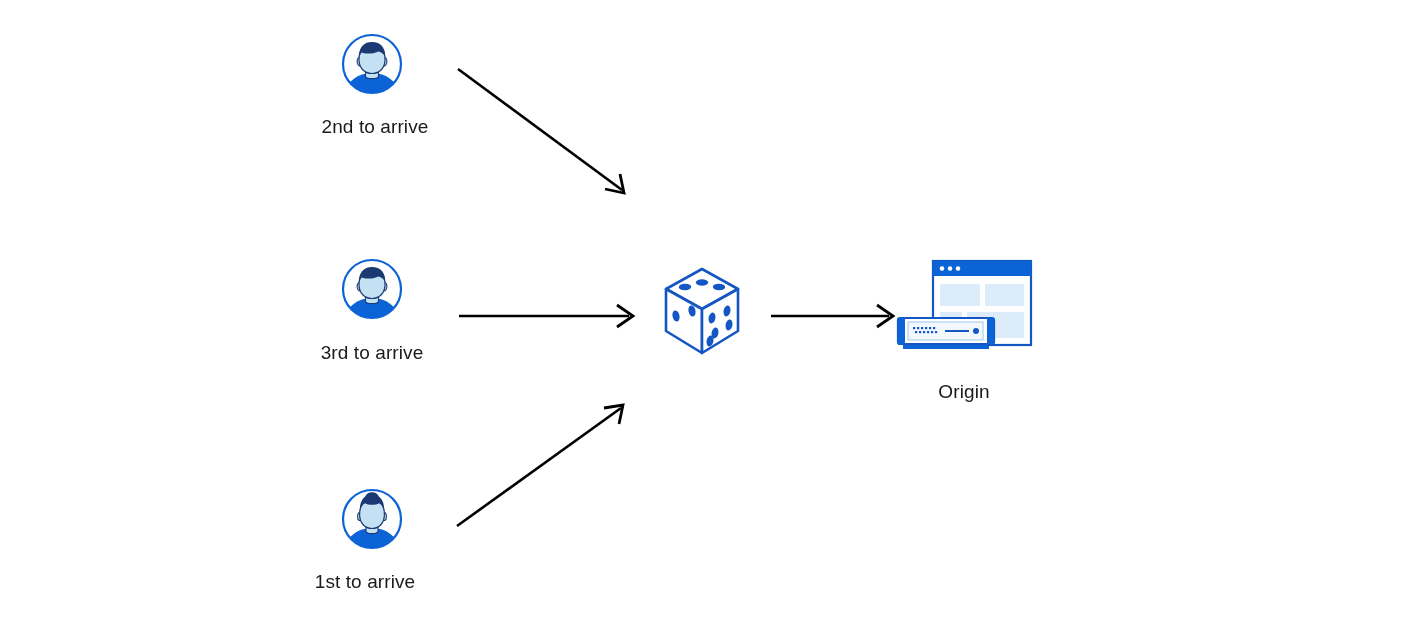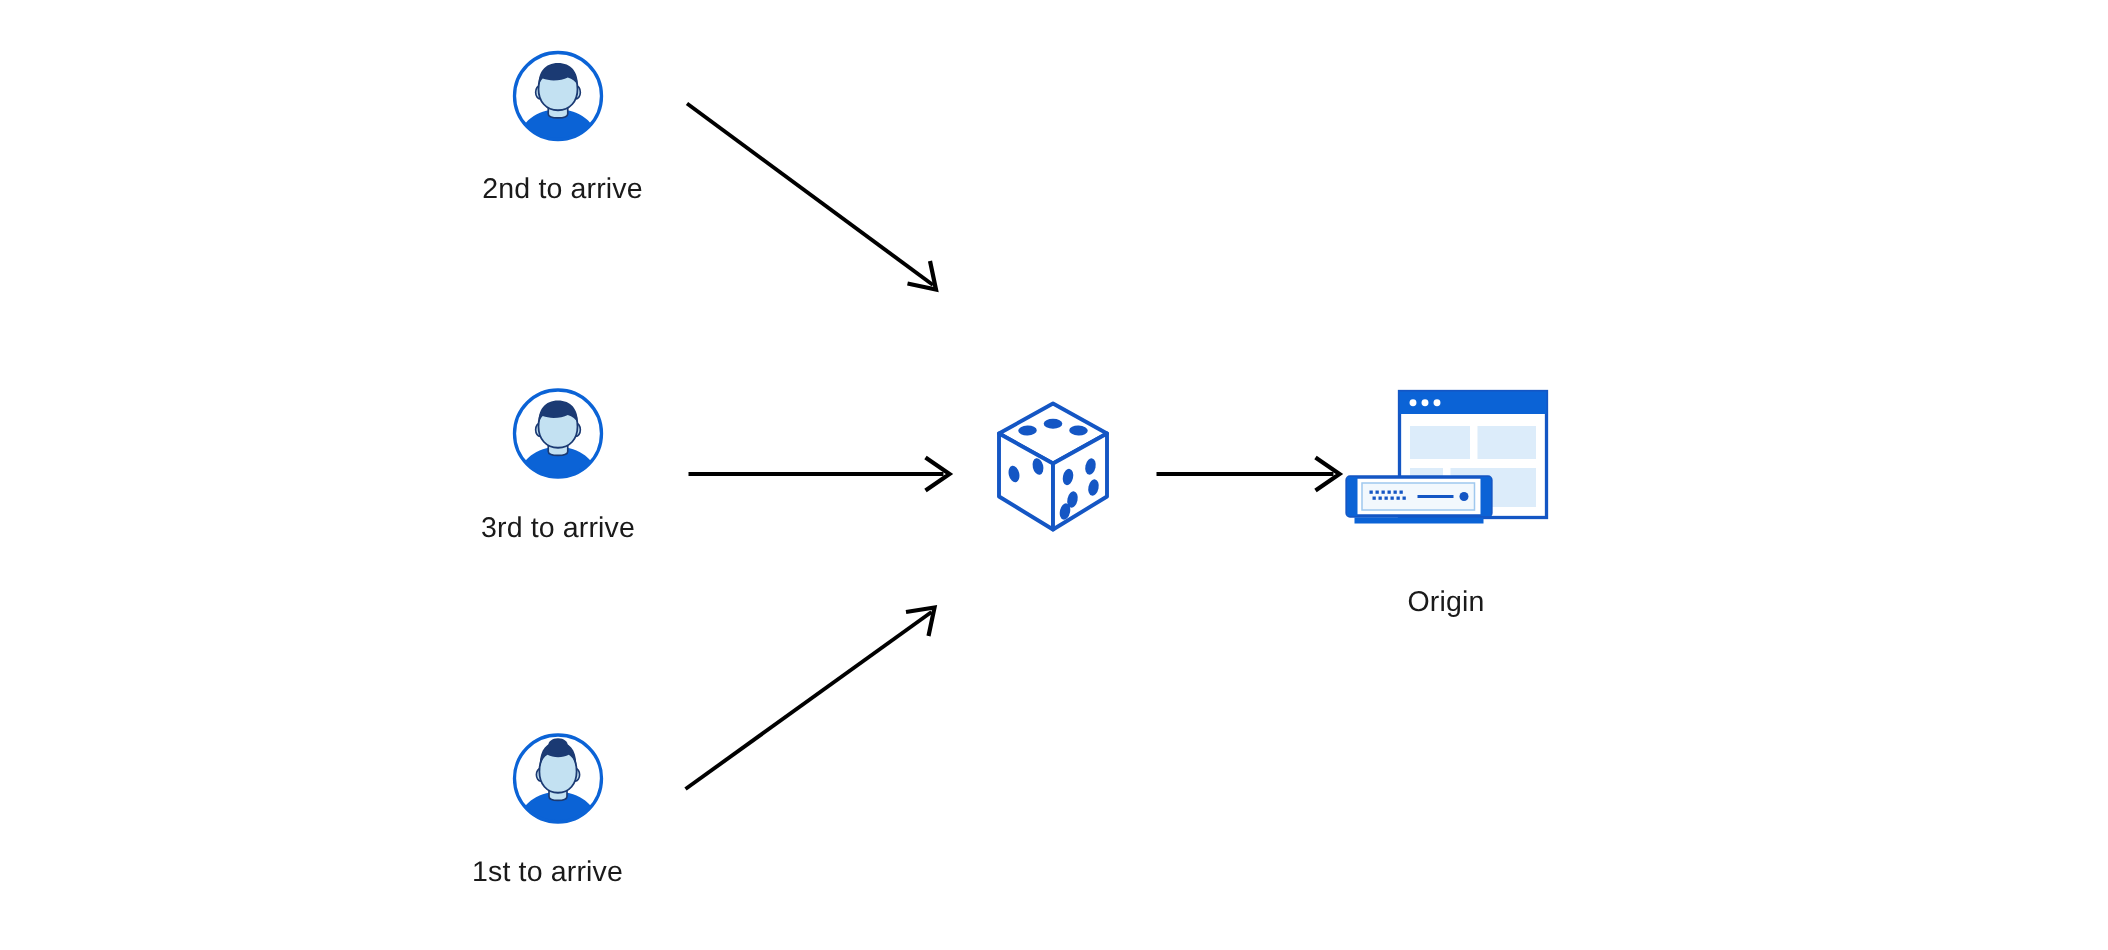--- a/index.html
+++ b/index.html
@@ -210,15 +210,15 @@
           <rect x="38" y="75" width="2.2" height="2.2"></rect>
             <rect x="42" y="75" width="2.2" height="2.2"></rect>
         </g>
         <line x1="52" y1="75" x2="76" y2="75" stroke="#1456c4" stroke-width="2"></line>
         <circle cx="83" cy="75" r="3" fill="#1456c4"></circle>
 
         <rect x="10" y="89" width="86" height="4" fill="#0b63d6"></rect>
       </g>
     </svg>
   </div>
-  <div class="node-label" style="left:964px; top:402px; transform:translate(-50%,-50%);">Origin</div>
+  <div class="node-label" style="left:964px; top:392px; transform:translate(-50%,-50%);">Origin</div>
 
 </div>
 
 </body></html>

